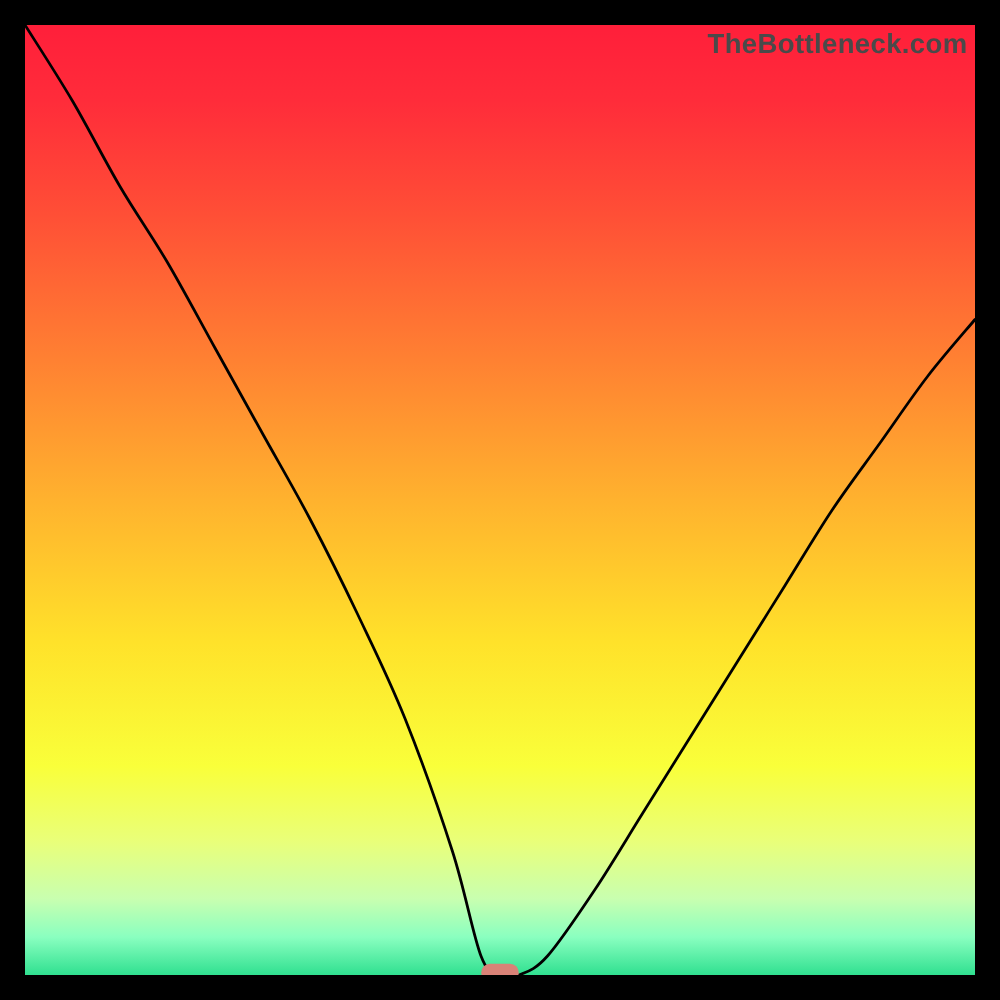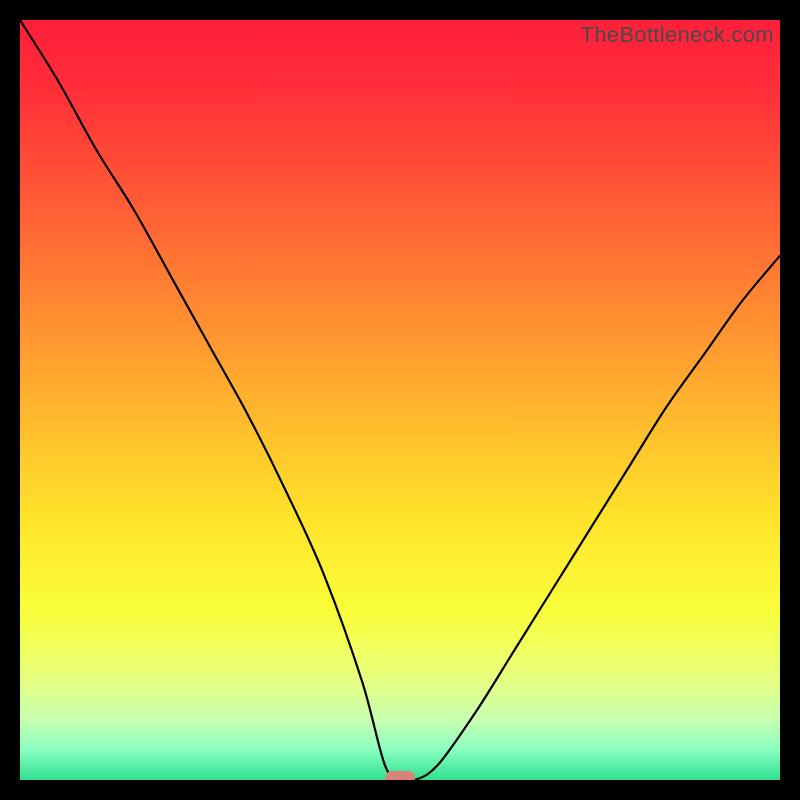--- a/index.html
+++ b/index.html
@@ -25,21 +25,21 @@
     top: 0;
     width: 760px;
     height: 760px;
   }
   .watermark {
     position: absolute;
     top: 2px;
     right: 6px;
     color: #4a4a4a;
     font-size: 22px;
-    font-weight: 400;
+    font-weight: 700;
     letter-spacing: 0.3px;
     user-select: none;
   }
   svg { display: block; }
 </style>
 </head>
 <body>
 
 <div class="frame">
   <div class="plot">

